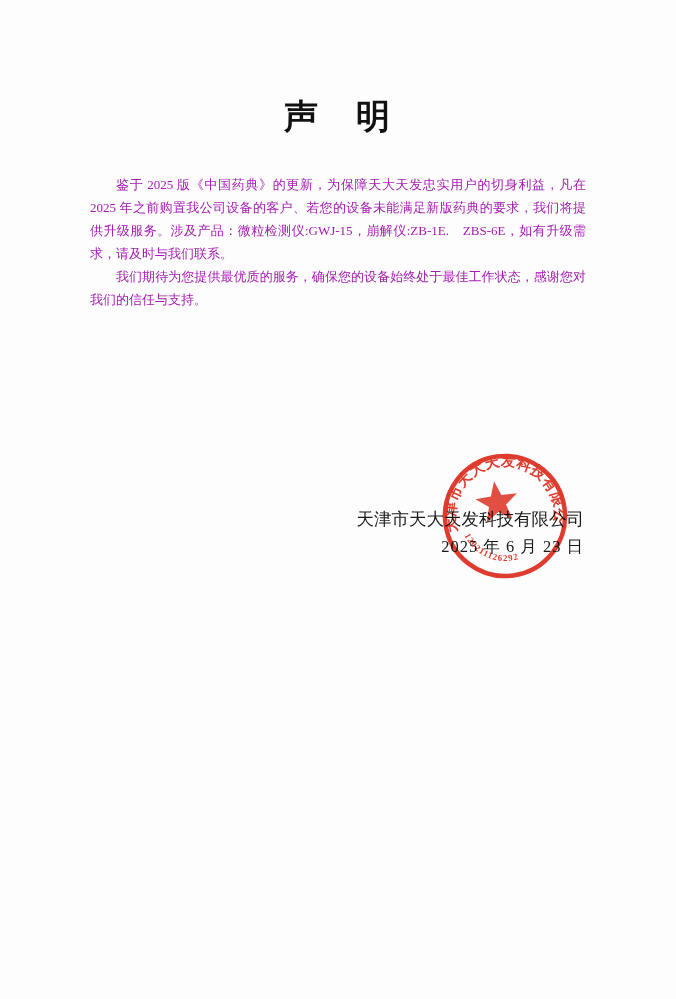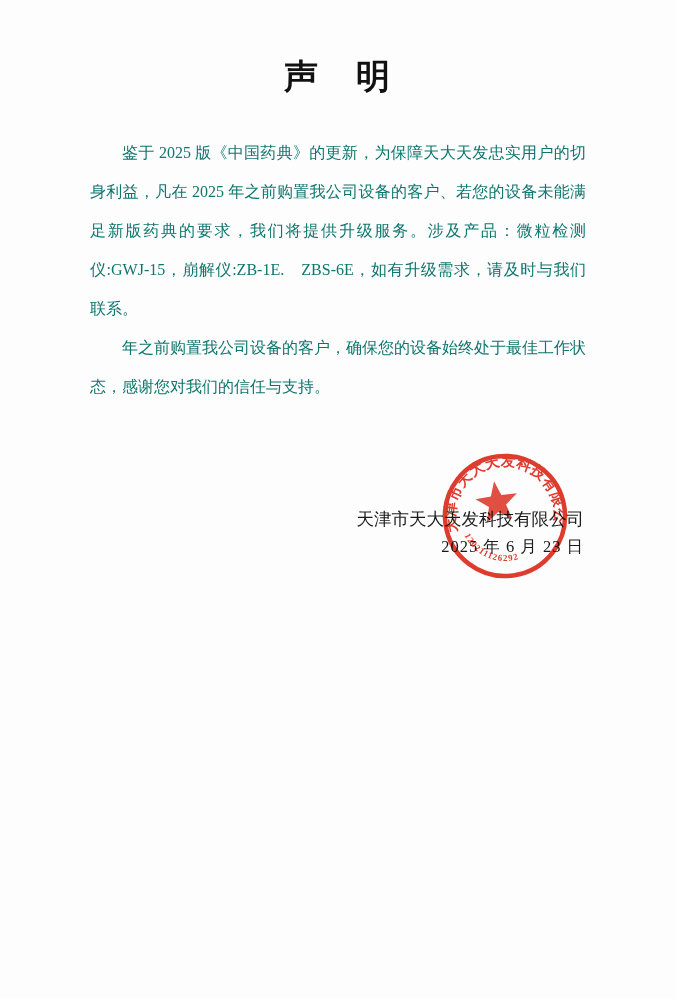--- a/index.html
+++ b/index.html
@@ -9,33 +9,33 @@
     color: #1c1c1c;
   }
   .page {
     position: relative;
     width: 676px;
     height: 999px;
     background: #fdfdfd;
     overflow: hidden;
   }
   .doc-title {
-    padding-top: 54px;
+    padding-top: 94px;
     text-align: center;
     font-size: 34px;
     font-weight: bold;
     letter-spacing: 2px;
     color: #111;
   }
   .doc-body {
     margin: 33px 90px 0 90px;
-    font-size: 16px;
-    line-height: 39px;
+    font-size: 13px;
+    line-height: 23px;
     text-align: justify;
-    color: #0f766e;
+    color: #a21caf;
   }
   .doc-body p {
     text-indent: 2em;
   }
   .signature {
     position: absolute;
     top: 506px;
     right: 92px;
     text-align: right;
     z-index: 1;
@@ -70,21 +70,21 @@
 </style>
 </head>
 <body>
 
 <div class="page">
 
   <div class="doc-title">声　明</div>
 
   <div class="doc-body">
     <p>鉴于 2025 版《中国药典》的更新，为保障天大天发忠实用户的切身利益，凡在 2025 年之前购置我公司设备的客户、若您的设备未能满足新版药典的要求，我们将提供升级服务。涉及产品：微粒检测仪:GWJ-15，崩解仪:ZB-1E.　ZBS-6E，如有升级需求，请及时与我们联系。</p>
-    <p>年之前购置我公司设备的客户，确保您的设备始终处于最佳工作状态，感谢您对我们的信任与支持。</p>
+    <p>我们期待为您提供最优质的服务，确保您的设备始终处于最佳工作状态，感谢您对我们的信任与支持。</p>
   </div>
 
   <div class="signature">
     <div class="company">天津市天大天发科技有限公司</div>
     <div class="date">2025 年 6 月 23 日</div>
   </div>
 
   <svg class="seal" viewBox="0 0 136 136" aria-hidden="true">
     <defs>
       <path id="sealTopArc" d="M 18.8,76.7 A 50,50 0 1 1 117.2,76.7" fill="none"></path>

